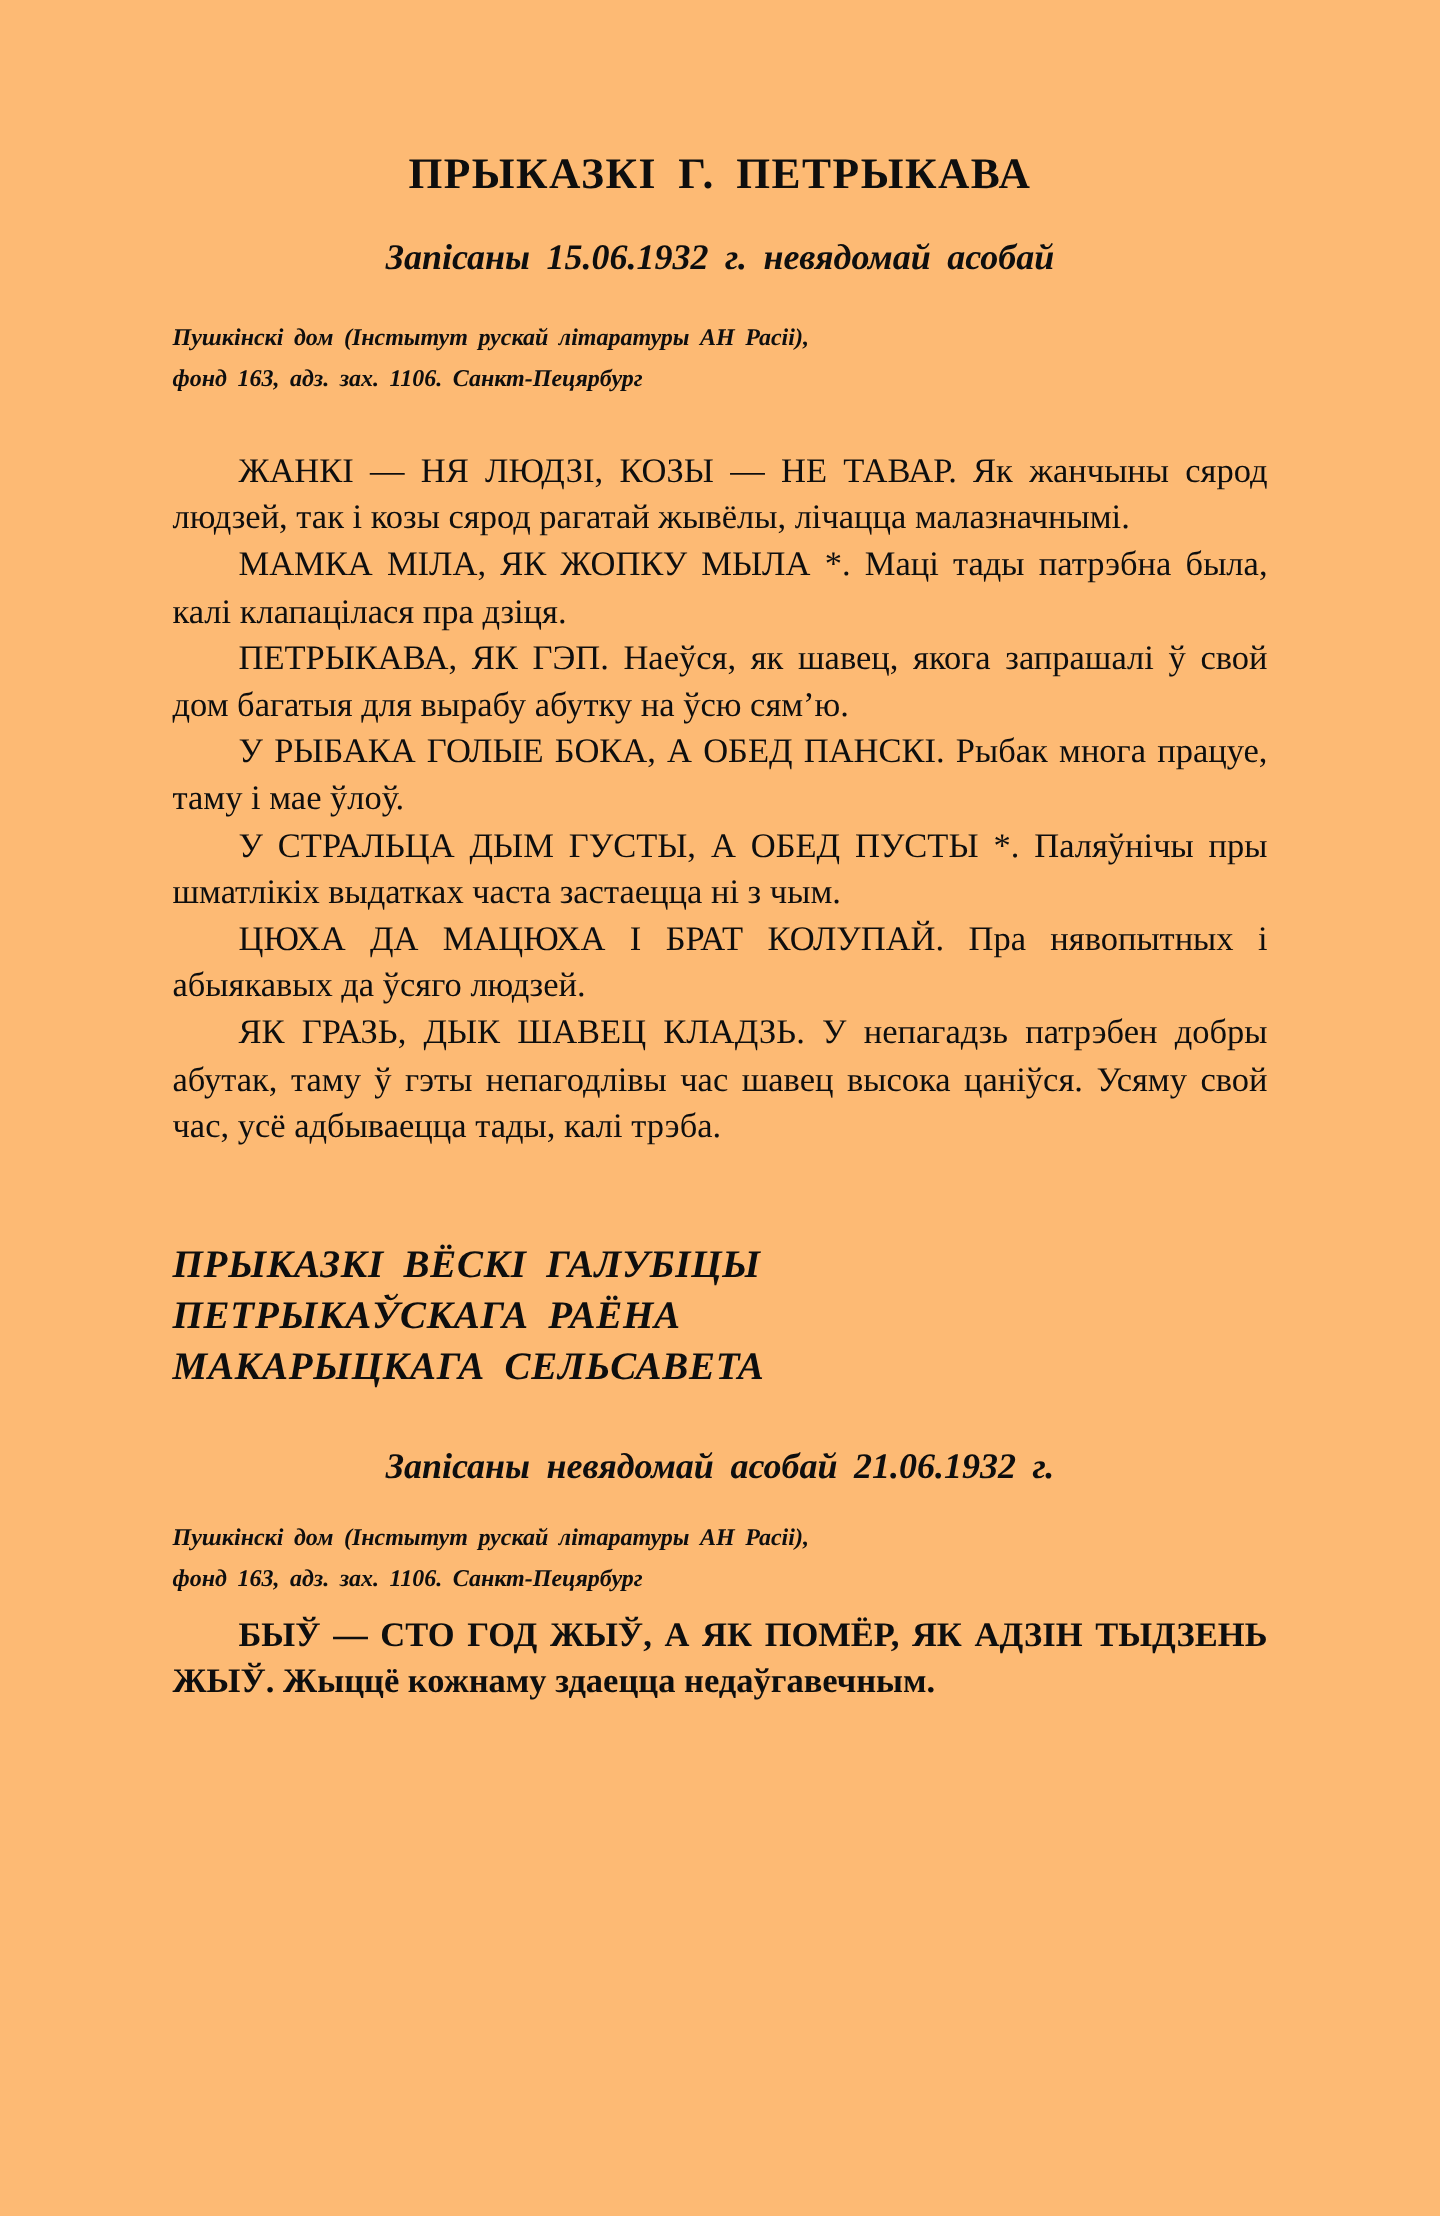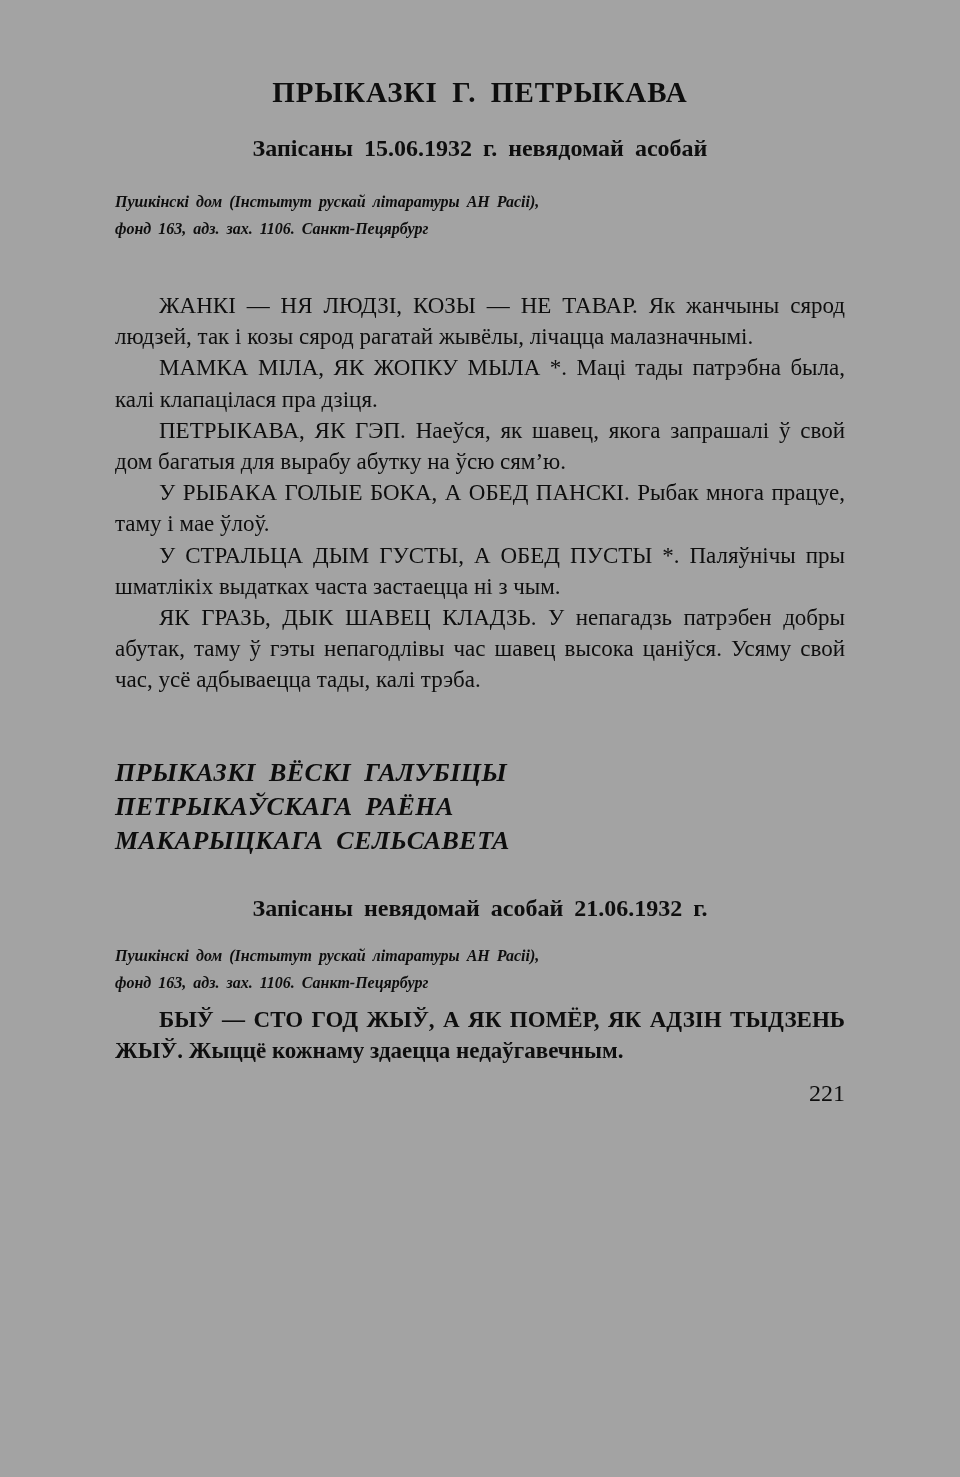--- a/index.html
+++ b/index.html
@@ -2,53 +2,54 @@
 <html lang="be"><head>
 <meta charset="utf-8">
 <style>
   * { margin: 0; padding: 0; box-sizing: border-box; }
   html, body { background: #ffffff; }
   .page {
     position: relative;
     width: 960px;
     height: 1477px;
     margin: 0 auto;
-    background: #a3a3a3;
+    background: #fdba74;
     color: #0e0e0e;
     font-family: "Liberation Serif", "DejaVu Serif", serif;
-    padding: 77px 115px 0 115px;
+    padding: 101px 115px 0 115px;
     overflow: hidden;
   }
   .title {
     text-align: center;
     font-size: 29px;
     line-height: 30px;
     font-weight: bold;
     letter-spacing: 1px;
     word-spacing: 6px;
   }
   .subtitle {
     text-align: center;
     font-size: 24px;
     line-height: 28px;
     font-weight: bold;
+    font-style: italic;
     margin-top: 27px;
     word-spacing: 5px;
   }
   .source {
     text-align: left;
     font-style: italic;
     font-size: 16px;
     line-height: 27px;
     margin-top: 26px;
     word-spacing: 3px;
     font-weight: bold;
   }
   .body-text {
-    margin-top: 48px;
+    margin-top: 32px;
     font-size: 23px;
     line-height: 31.2px;
     text-align: justify;
   }
   .para { text-indent: 44px; }
   .proverb { }
   .section2-title {
     text-align: left;
     font-size: 26px;
     line-height: 34px;
@@ -97,20 +98,24 @@
     </p>
     <p class="para">
       <span class="proverb">У РЫБАКА ГОЛЫЕ БОКА, А ОБЕД ПАНСКІ.</span>
       <span>Рыбак многа працуе, таму і мае ўлоў.</span>
     </p>
     <p class="para">
       <span class="proverb">У СТРАЛЬЦА ДЫМ ГУСТЫ, А ОБЕД ПУСТЫ *.</span>
       <span>Паляўнічы пры шматлікіх выдатках часта застаецца ні з чым.</span>
     </p>
     <p class="para">
+      <span class="proverb">ЦЮХА ДА МАЦЮХА І БРАТ КОЛУПАЙ.</span>
+      <span>Пра нявопытных і абыякавых да ўсяго людзей.</span>
+    </p>
+    <p class="para">
       <span class="proverb">ЯК ГРАЗЬ, ДЫК ШАВЕЦ КЛАДЗЬ.</span>
       <span>У непагадзь патрэбен добры абутак, таму ў гэты непагодлівы час шавец высока цаніўся. Усяму свой час, усё адбываецца тады, калі трэба.</span>
     </p>
   </div>
 
   <h2 class="section2-title">
     <span>ПРЫКАЗКІ ВЁСКІ ГАЛУБІЦЫ</span><br>
     <span>ПЕТРЫКАЎСКАГА РАЁНА</span><br>
     <span>МАКАРЫЦКАГА СЕЛЬСАВЕТА</span>
   </h2>
@@ -122,15 +127,14 @@
     <span>фонд 163, адз. зах. 1106. Санкт-Пецярбург</span>
   </p>
 
   <div class="body-text body-text-2">
     <p class="para">
       <span class="proverb">БЫЎ — СТО ГОД ЖЫЎ, А ЯК ПОМЁР, ЯК АДЗІН ТЫДЗЕНЬ ЖЫЎ.</span>
       <span>Жыццё кожнаму здаецца недаўгавечным.</span>
     </p>
   </div>
 
-  <div class="page-number">221</div>
 
 </div>
 
 </body></html>

